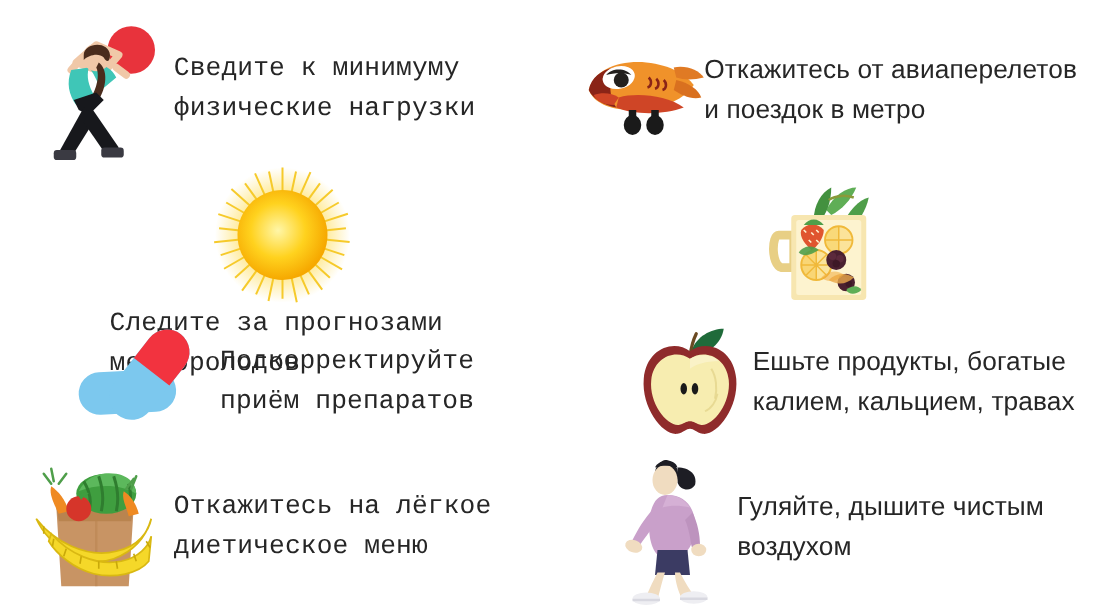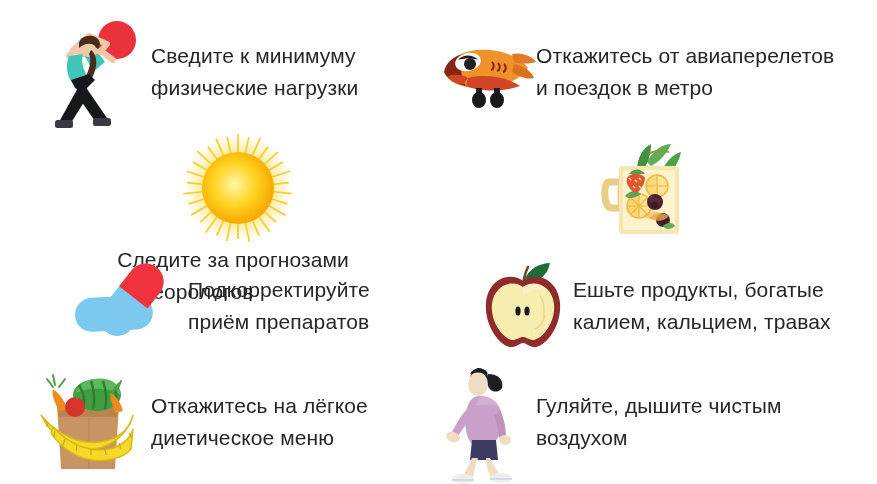--- a/index.html
+++ b/index.html
@@ -33,22 +33,22 @@
     justify-content: center;
   }
   .tip-text {
     font-size: 21px;
     line-height: 32px;
     color: #262626;
     letter-spacing: 0.1px;
     white-space: pre-line;
   }
   
-  .col-left  { left: 12px;   width: 440px; }
-  .col-right { left: 424px; width: 437px; }
+  .col-left  { left: 0px;   width: 440px; font-family: Liberation Mono, monospace; }
+  .col-right { left: 438px; width: 437px; justify-content: center; }
   .row1 { top: 14px;  height: 116px; }
   .row2 { top: 132px; height: 116px; flex-direction: column; }
   .row3 { top: 250px; height: 112px; padding-left: 37px; }
   .row4 { top: 362px; height: 120px; }
 
   .icon-box-l { width: 125px; margin-left: 12px; }
   .icon-box-r { width: 100px; margin-left: 12px; }
   .text-l { margin-left: 2px; }
   .text-r { margin-left: 0px; }
 

